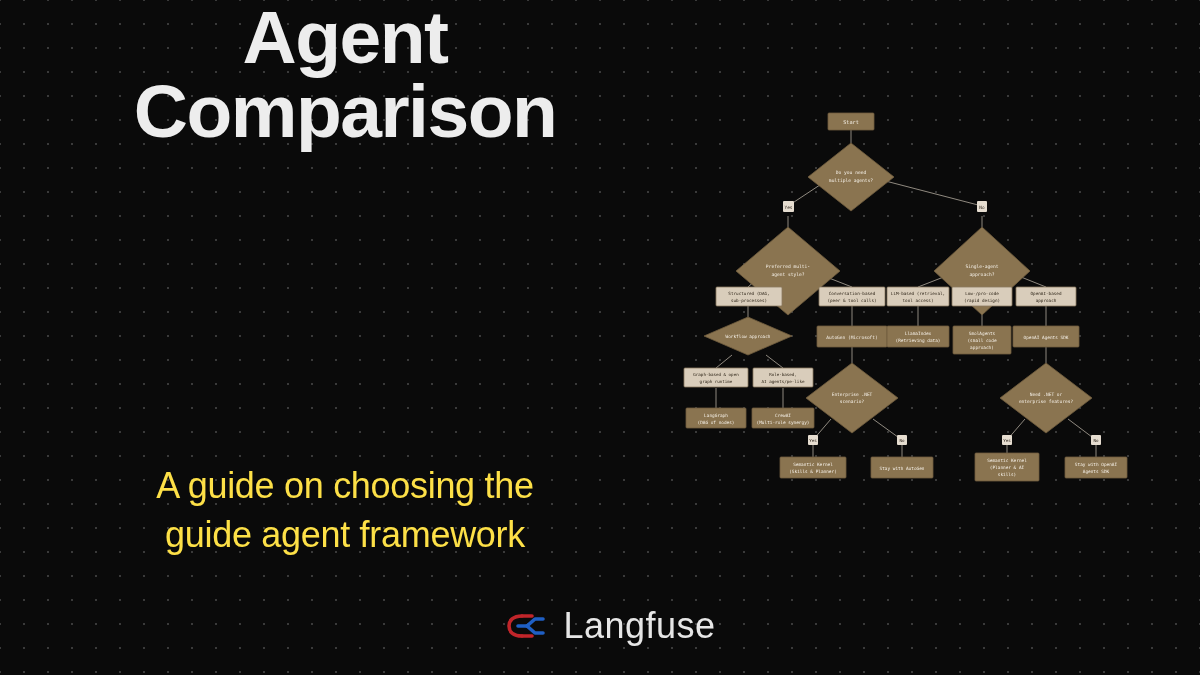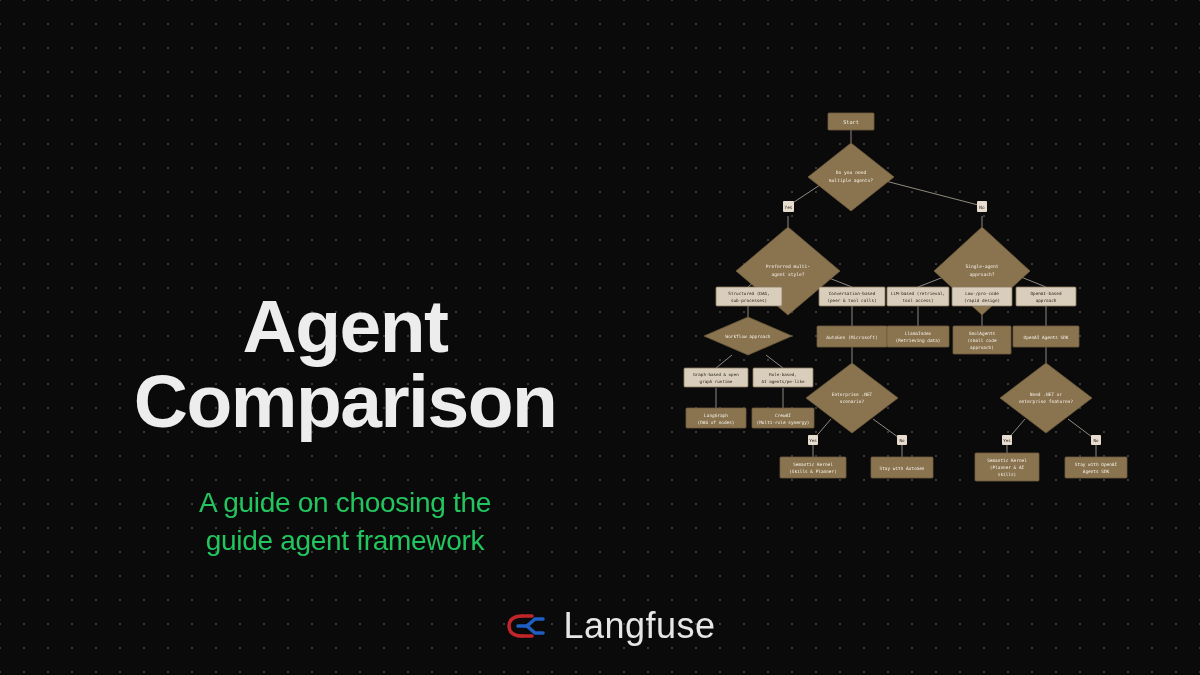--- a/index.html
+++ b/index.html
@@ -10,26 +10,26 @@
     background-size: 24px 24px;
     background-position: 12px 12px;
     font-family:"Liberation Sans", sans-serif;
     position:relative;
   }
   .stage { position:absolute; inset:0; }
 
   
   .hero { position:absolute; left:0; top:0; width:690px; height:560px;
           display:flex; flex-direction:column; align-items:center;
-          justify-content:flex-end; text-align:center; padding:0 16px; }
+          justify-content:space-between; text-align:center; padding:0 16px; }
   .hero-title { font-size:75px; line-height:0.99; font-weight:bold;
                 color:#ededed; letter-spacing:-1.5px; }
   .hero-title .l2 { display:block; }
-  .hero-sub { margin-top:46px; font-size:28px; line-height:1.36;
-              color:#22c55e; font-weight:400; letter-spacing:-0.3px; }
+  .hero-sub { margin-top:46px; font-size:36px; line-height:1.36;
+              color:#fde047; font-weight:400; letter-spacing:-0.3px; }
   .hero-sub .l2 { display:block; }
 
   
   .brand { position:absolute; left:0; right:0; bottom:28px;
            display:flex; align-items:center; justify-content:center; gap:16px;padding-left:21px; }
   .brand-mark { width:42px; height:30px; flex:0 0 auto; }
   .brand-name { font-size:36px; color:#e6e6e6; letter-spacing:0.5px;
                 font-weight:400; }
 
   

